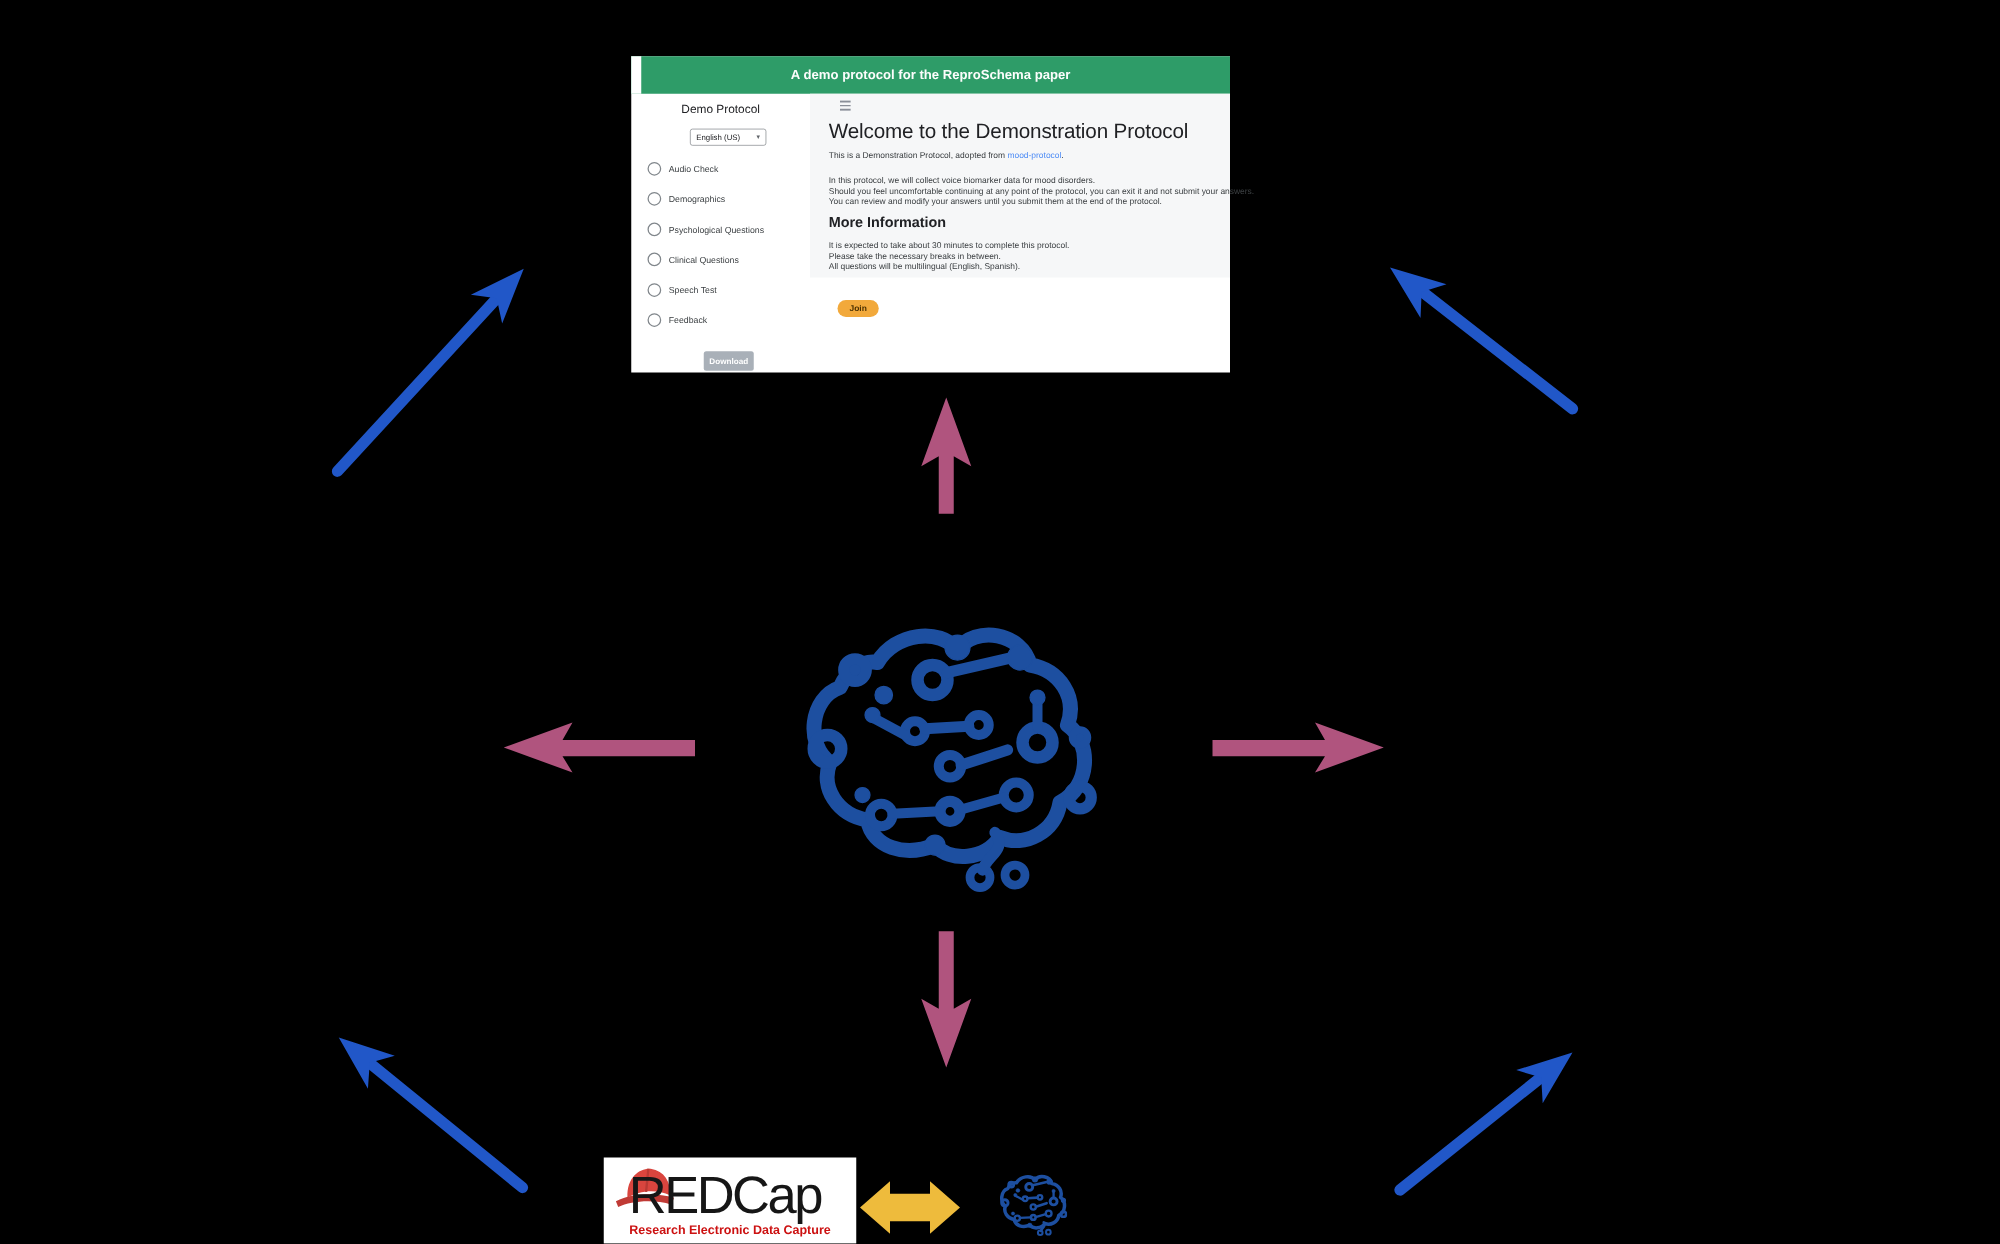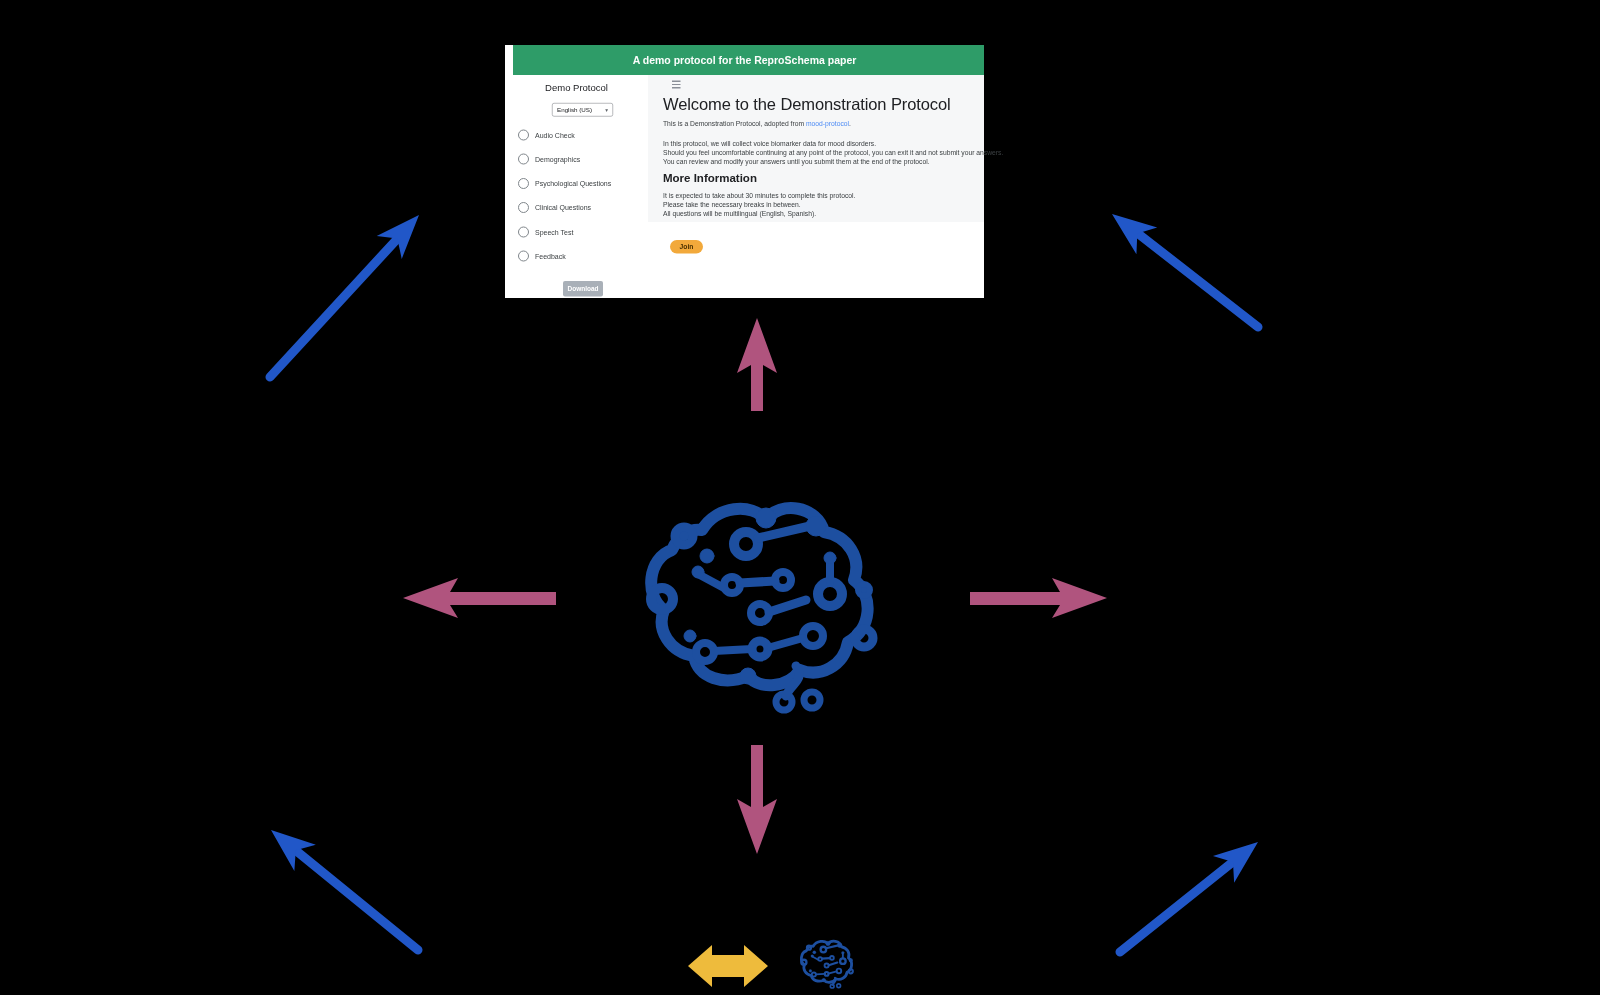--- a/index.html
+++ b/index.html
@@ -190,18 +190,27 @@
       <div class="h2">More Information</div>
 
       <div class="para" style="top:293px">It is expected to take about 30 minutes to complete this protocol.</div>
       <div class="para" style="top:310.5px">Please take the necessary breaks in between.</div>
       <div class="para" style="top:328px">All questions will be multilingual (English, Spanish).</div>
 
       <div class="join-btn">Join</div>
     </div>
   </div>
 
+  <div class="redcap-box">
+    <svg class="redcap-cap" width="52" height="40" viewBox="0 0 56 40">
+      <path d="M14,31 C13,12 26,5 34,6 C46,8 51,17 51,29 C38,23 24,25 14,31 Z" fill="#D9453E"></path>
+      <path d="M32,6 L30,26" stroke="#B93A34" stroke-width="2" fill="none"></path>
+      <path d="M4,34 C20,26 40,27 54,31 L52,37 C36,32 17,34 6,39 Z" fill="#C03A35"></path>
+    </svg>
+    <div class="redcap-word">REDCap</div>
+    <div class="redcap-tag">Research Electronic Data Capture</div>
+  </div>
 
   <svg class="brain-small" width="58" height="54" viewBox="0 0 250 232">
     <use href="#brain-symbol" width="250" height="232"></use>
   </svg>
 
 </div>
 
 </body></html>

